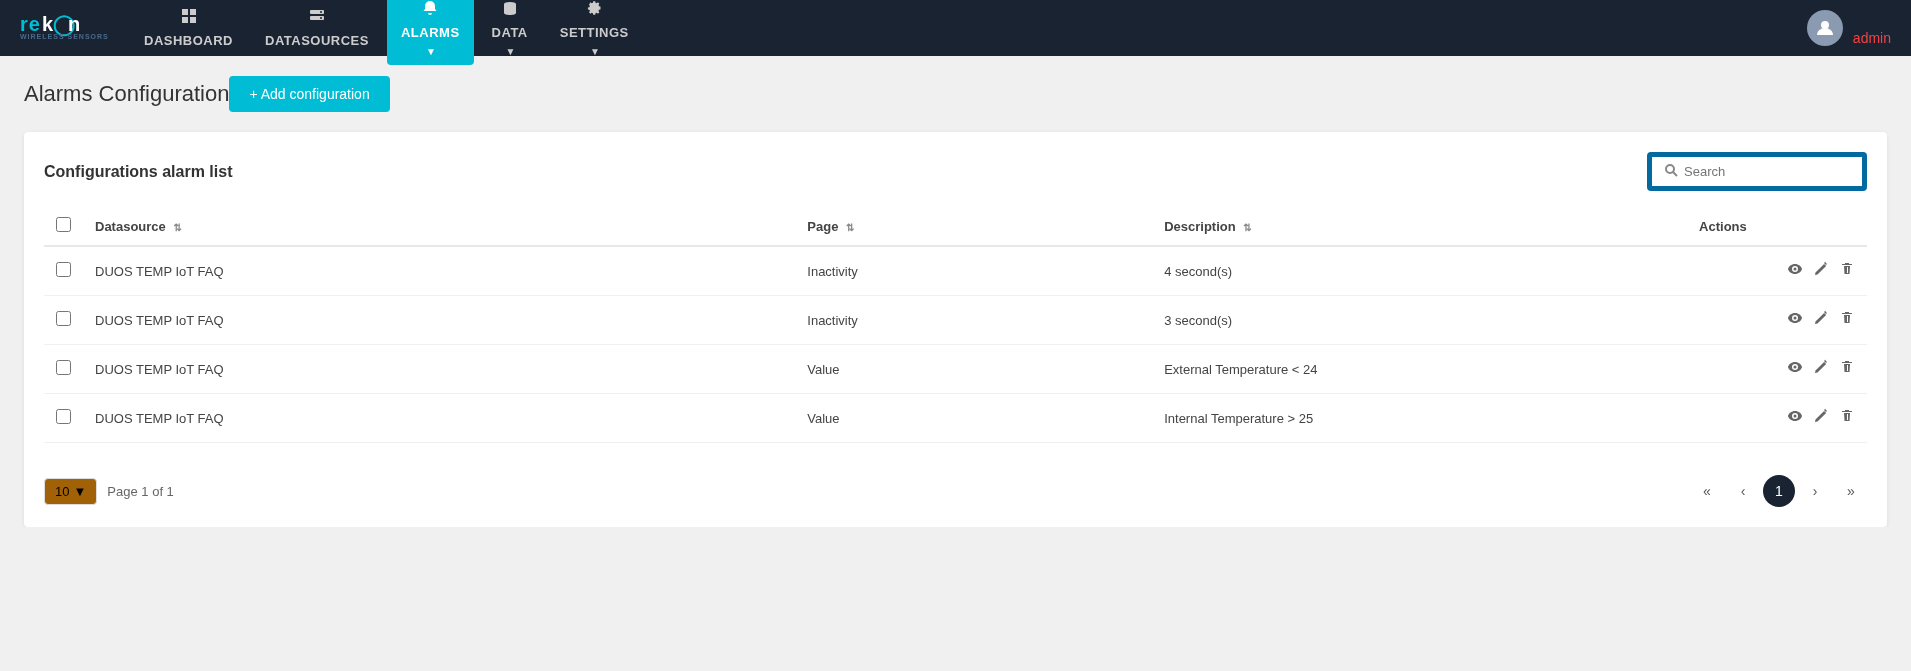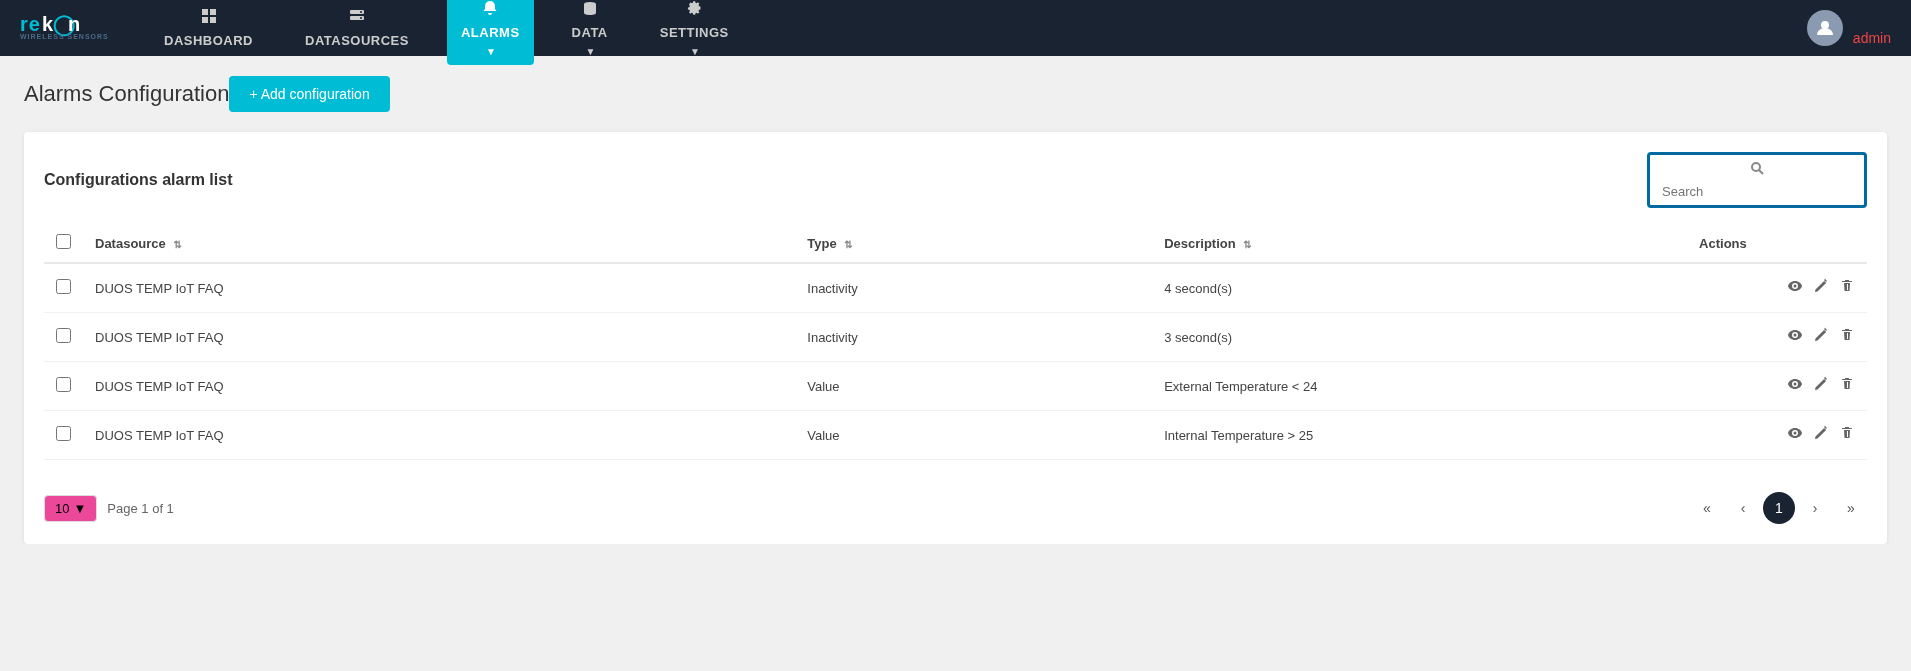--- a/index.html
+++ b/index.html
@@ -5,21 +5,21 @@
     * { box-sizing: border-box; margin: 0; padding: 0; }
     body { font-family: 'Segoe UI', Arial, sans-serif; background: #f0f0f0; color: #333; font-size: 14px; }
 
     
     .navbar {
       background: #1a2332;
       height: 56px;
       display: flex;
       align-items: center;
       padding: 0 20px;
-      gap: 24px;
+      gap: 4px;
     }
     .navbar-brand {
       display: flex;
       align-items: center;
       margin-right: 16px;
     }
     .brand-logo {
       color: #00bcd4;
       font-size: 22px;
       font-weight: bold;
@@ -108,27 +108,26 @@
       margin-bottom: 16px;
     }
     .table-title {
       font-size: 16px;
       font-weight: 600;
       color: #333;
     }
     .search-box {
       display: flex;
       align-items: center;
-      border: 3px solid #0369a1;
+      border: 5px solid #0369a1;
       border-radius: 4px;
       padding: 6px 12px;
       gap: 6px;
       width: 220px;
       background: #fff;
-      flex-direction: column;
     }
     .search-box input {
       border: none;
       outline: none;
       font-size: 13px;
       width: 100%;
       color: #555;
     }
     .search-icon-svg { color: #888; font-size: 14px; }
 
@@ -186,21 +185,21 @@
     }
     .page-size-selector {
       display: flex;
       align-items: center;
       gap: 10px;
     }
     .page-size-btn {
       border: 1px solid #ddd;
       border-radius: 4px;
       padding: 5px 10px;
-      background: #ec4899;
+      background: #a16207;
       cursor: pointer;
       font-size: 13px;
       display: flex;
       align-items: center;
       gap: 4px;
     }
     .page-info {
       font-size: 13px;
       color: #666;
     }
@@ -347,21 +346,21 @@
     <thead>
       <tr>
         <th class="col-checkbox">
           <input type="checkbox" style="">
         </th>
         <th class="col-datasource">
           <span>Datasource</span>
           <span class="sort-icon">⇅</span>
         </th>
         <th class="col-type">
-          <span>Type</span>
+          <span>Page</span>
           <span class="sort-icon">⇅</span>
         </th>
         <th class="col-description">
           <span>Description</span>
           <span class="sort-icon">⇅</span>
         </th>
         <th class="col-actions">
           <span>Actions</span>
         </th>
       </tr>

